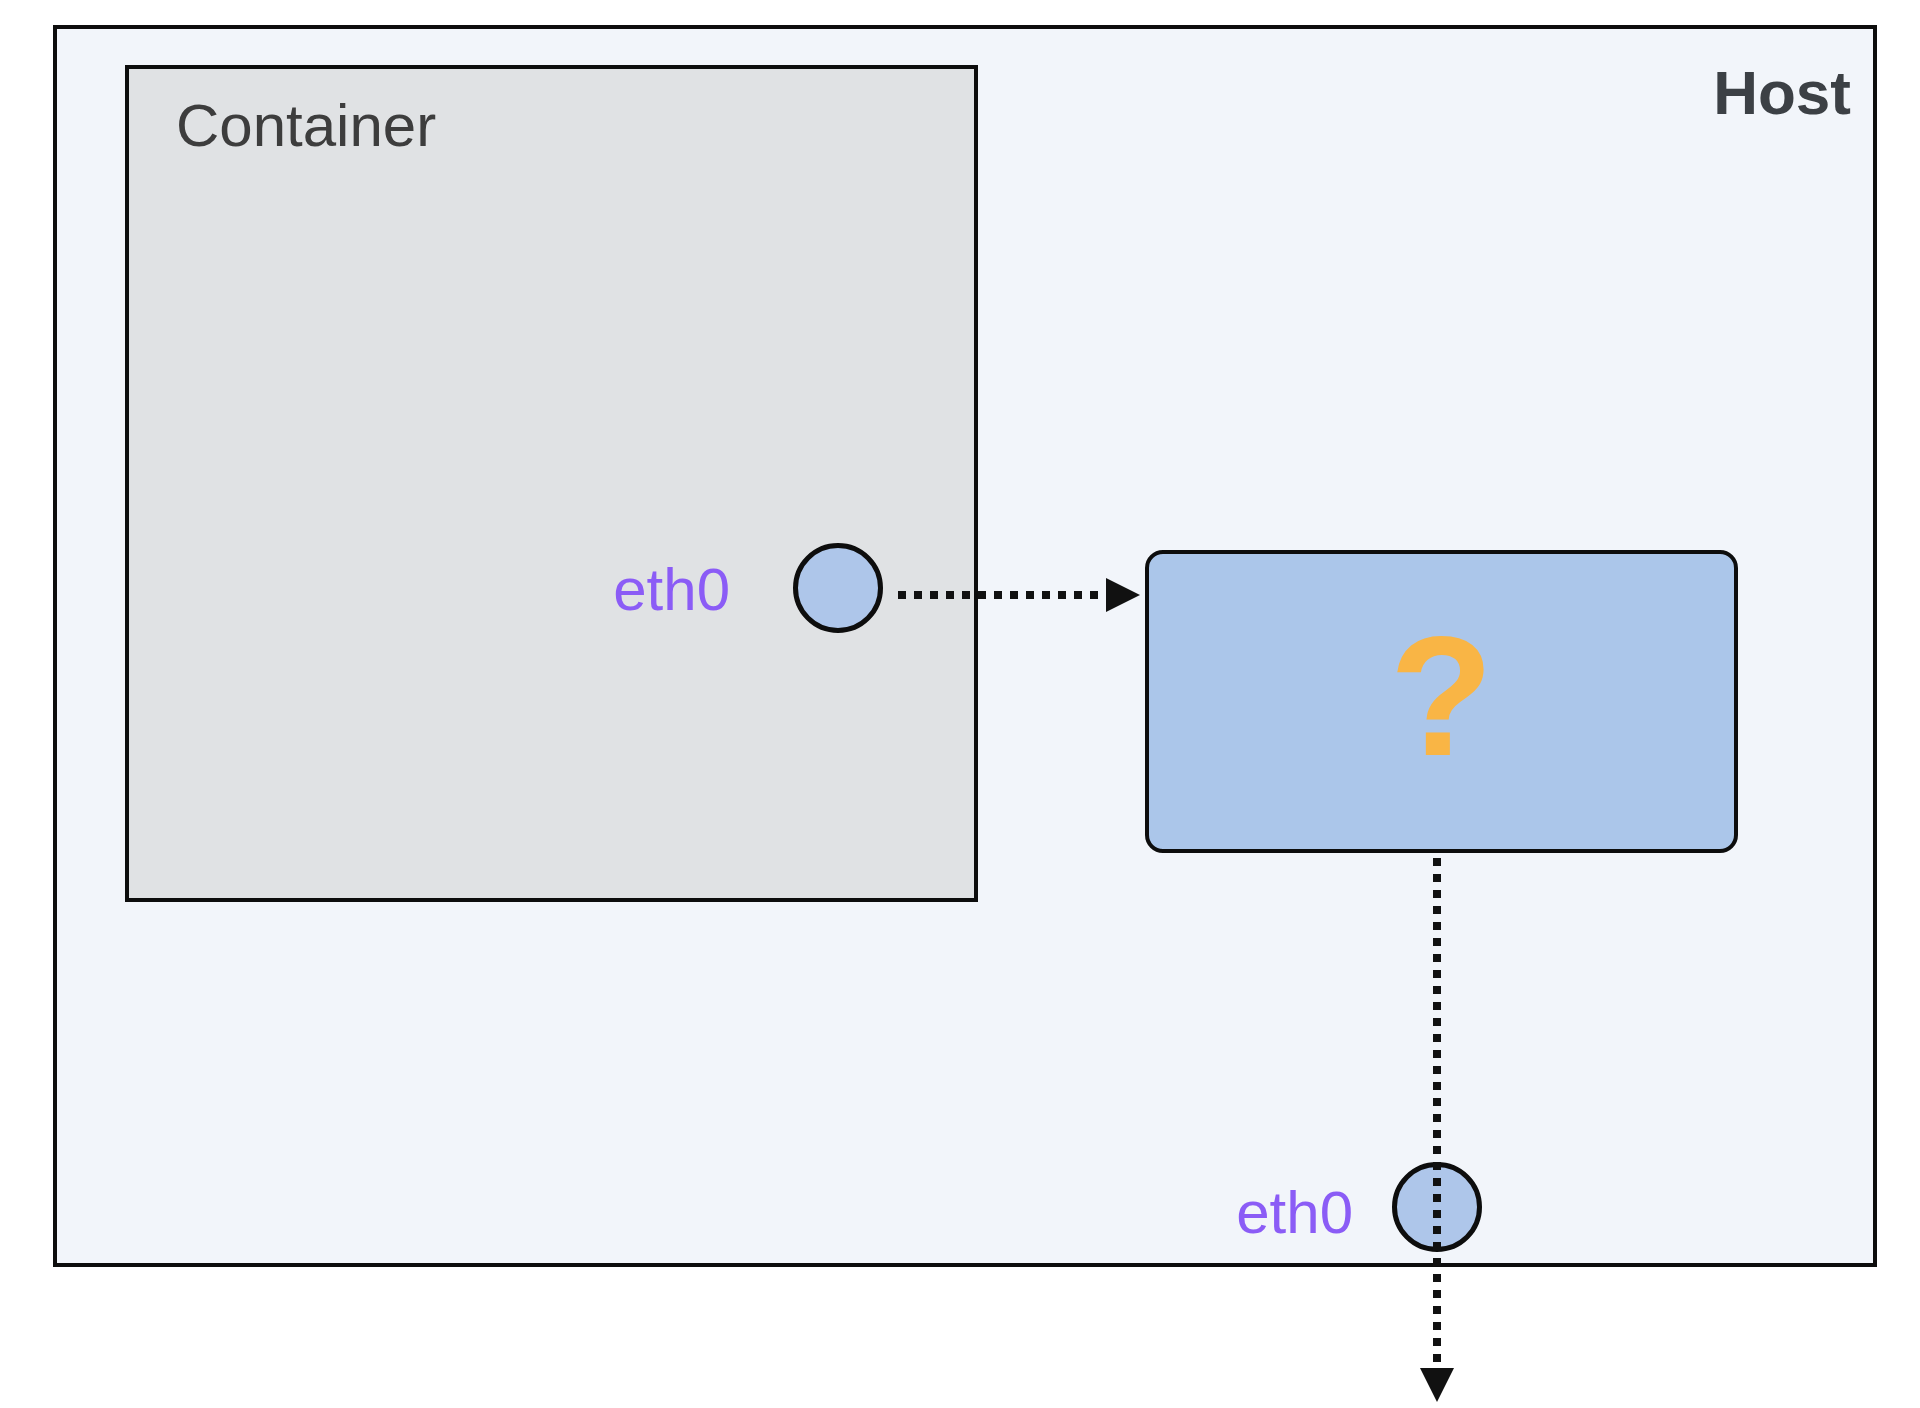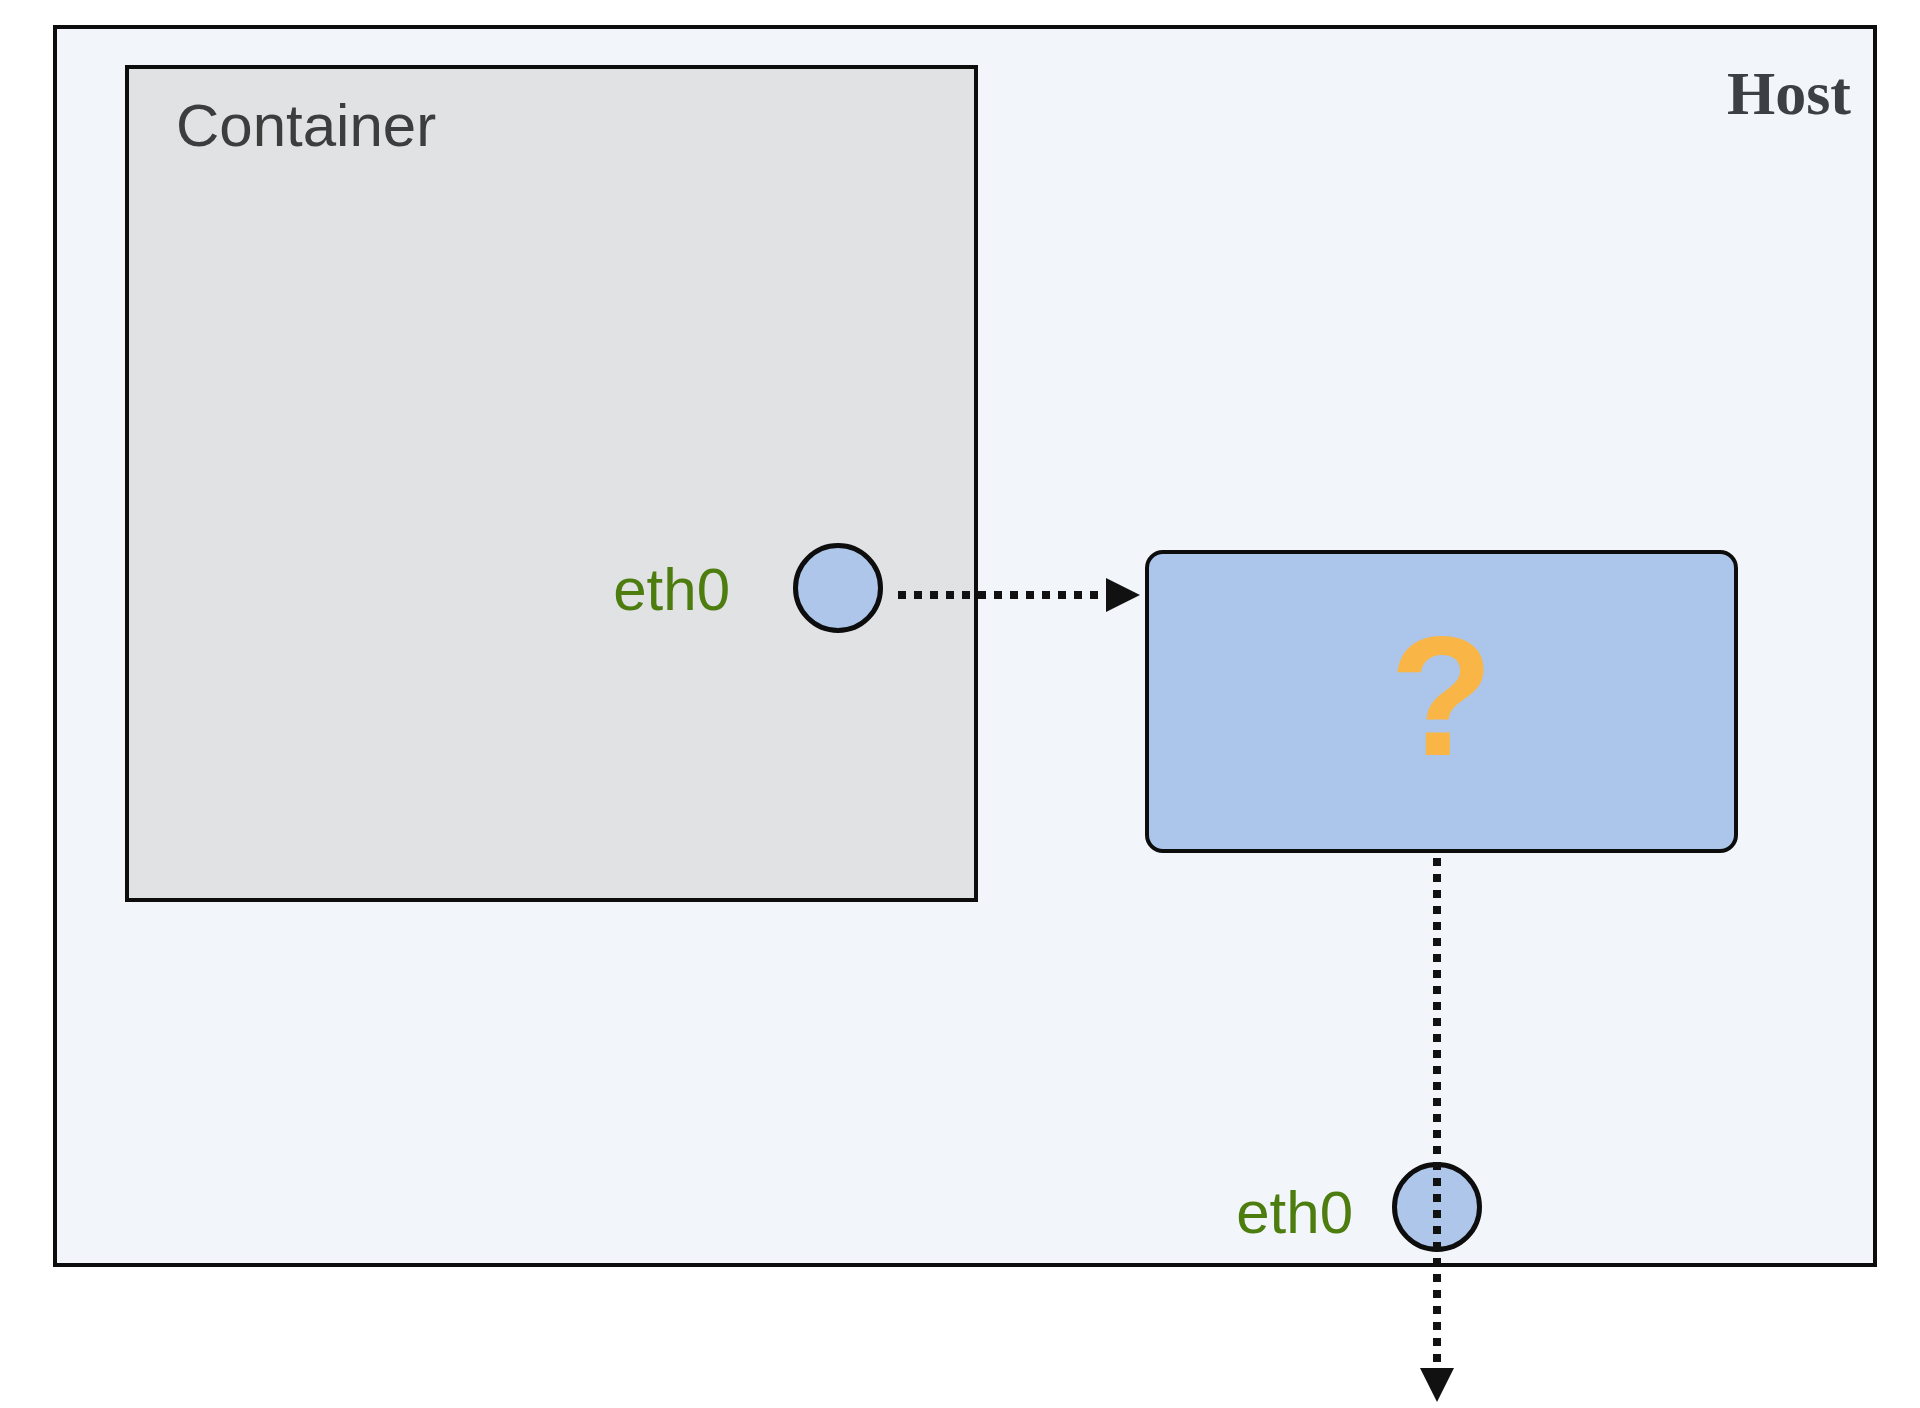--- a/index.html
+++ b/index.html
@@ -22,39 +22,38 @@
     width: 1824px; height: 1242px;
     background: #f2f5fa;
     border: 4px solid #0d0d0d;
   }
   .host-label {
     top: 62px; right: 69px;
     font-size: 62px;
     font-weight: bold;
     line-height: 1.0;
     color: #3c4045;
-    font-family: Liberation Serif, serif;
   }
   .container-box {
     left: 125px; top: 65px;
     width: 853px; height: 837px;
     background: #e0e2e4;
     border: 4px solid #0d0d0d;
   }
   .container-label {
     left: 160px; top: 96px;
     font-size: 60px;
     line-height: 1.0;
     color: #3d3d3d;
     margin-left: 16px;
   }
   .eth-label {
     font-size: 60px;
     line-height: 1.0;
-    color: #4d7c0f;
+    color: #8b5cf6;
     text-align: right;
   }
   .eth-label-container { left: 530px; top: 560px; width: 200px; }
   .eth-label-host      { left: 1150px; top: 1183px; width: 203px; }
 
   .port-circle {
     width: 90px; height: 90px;
     border: 5px solid #0d0d0d;
     border-radius: 50%;
     background: #aec6ea;

